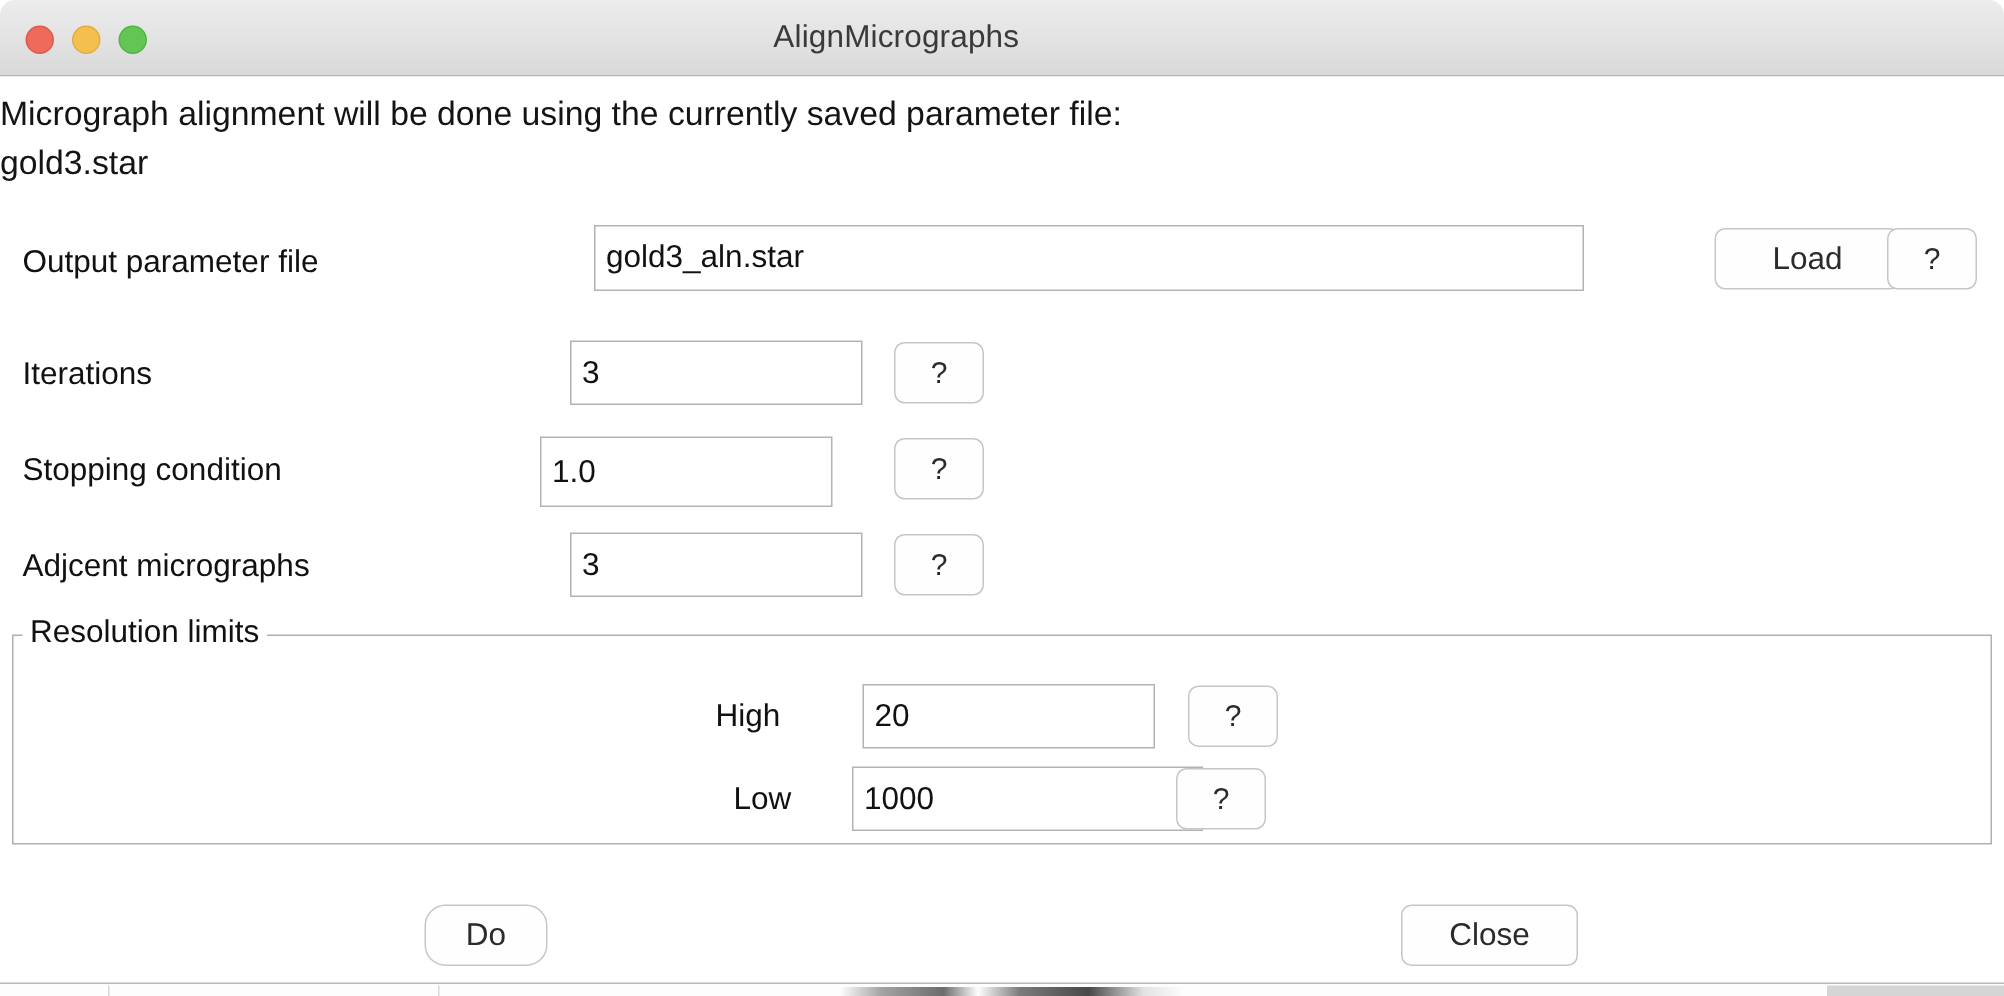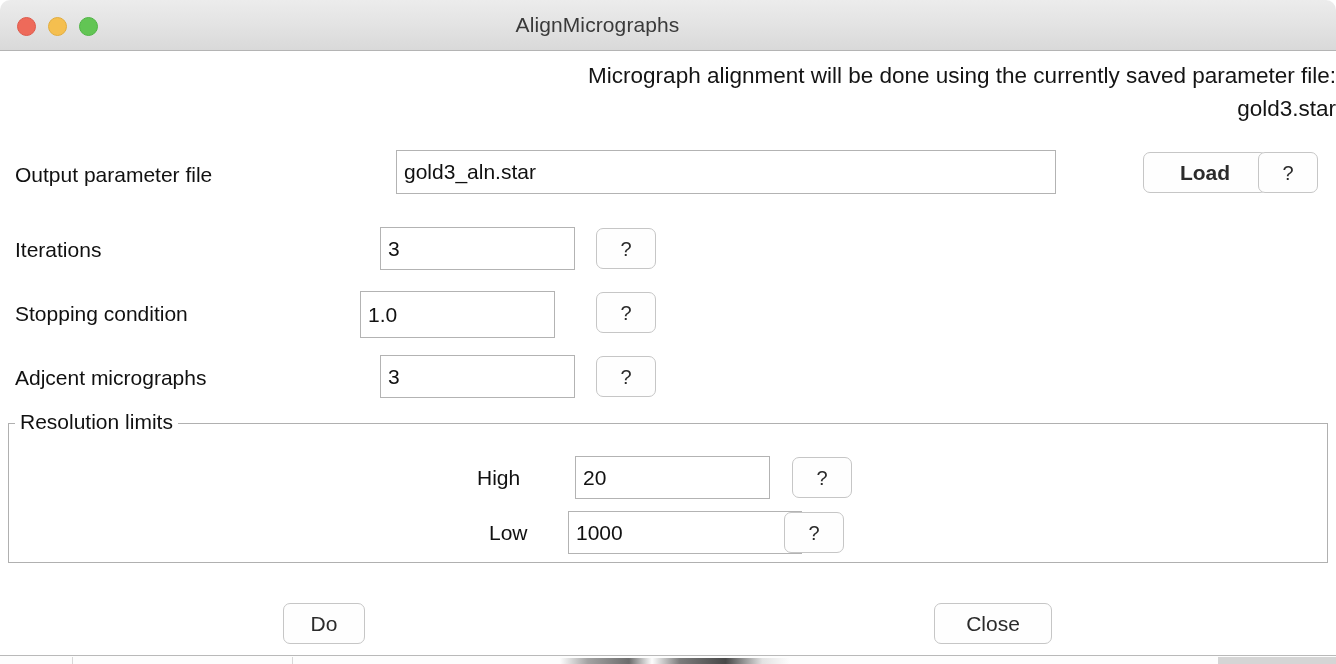--- a/index.html
+++ b/index.html
@@ -116,21 +116,21 @@
     width: 1336px;
     height: 603px;
     background: #ffffff;
   }
 
   .headline {
     position: absolute;
     left: 0;
     top: 8px;
     width: 1336px;
-    text-align: right;
+    text-align: left;
     font-size: 22.5px;
     color: #141414;
     line-height: 33px;
   }
   .headline .line2 { display: block; }
 
   
   .field-label {
     position: absolute;
     font-size: 21px;
@@ -205,21 +205,21 @@
 
   <div class="content">
 
     <div class="headline">
       <span>Micrograph alignment will be done using the currently saved parameter file:</span>
       <span class="line2">gold3.star</span>
     </div>
 
     <div class="field-label" style="left:15px; top:112px;">Output parameter file</div>
     <input class="text-input" style="left: 396px; top: 99px; width: 660px; height: 44px;" type="text" value="gold3_aln.star">
-    <button class="btn" style="left:1143px; top:101px; width:124px; height:41px;font-weight:bold;">Load</button>
+    <button class="btn" style="left:1143px; top:101px; width:124px; height:41px;">Load</button>
     <button class="btn help" style="left:1258px; top:101px; width:60px; height:41px;">?</button>
 
     <div class="field-label" style="left:15px; top:187px;">Iterations</div>
     <input class="text-input" style="left: 380px; top: 176px; width: 195px; height: 43px;" type="text" value="3">
     <button class="btn help" style="left:596px; top:177px; width:60px; height:41px;">?</button>
 
     <div class="field-label" style="left:15px; top:251px;">Stopping condition</div>
     <input class="text-input" style="left: 360px; top: 240px; width: 195px; height: 47px;" type="text" value="1.0">
     <button class="btn help" style="left:596px; top:241px; width:60px; height:41px;">?</button>
 
@@ -232,21 +232,21 @@
     </div>
 
     <div class="field-label" style="left:477px; top:415px;">High</div>
     <input class="text-input" style="left: 575px; top: 405px; width: 195px; height: 43px;" type="text" value="20">
     <button class="btn help" style="left:792px; top:406px; width:60px; height:41px;">?</button>
 
     <div class="field-label" style="left:489px; top:470px;">Low</div>
     <input class="text-input" style="left: 568px; top: 460px; width: 234px; height: 43px;" type="text" value="1000">
     <button class="btn help" style="left:784px; top:461px; width:60px; height:41px;">?</button>
 
-    <button class="btn" style="left:283px; top:552px; width:82px; height:41px;">Do</button>
+    <button class="btn" style="left:283px; top:552px; width:82px; height:41px;border-radius:14px;">Do</button>
     <button class="btn" style="left:934px; top:552px; width:118px; height:41px;">Close</button>
 
   </div>
 </div>
 
 <div class="behind-window">
   <span class="behind-sep" style="left:292px;"></span>
   <span class="behind-sep" style="left:72px;"></span>
   <span class="behind-text"></span>
   <span class="behind-corner"></span>

